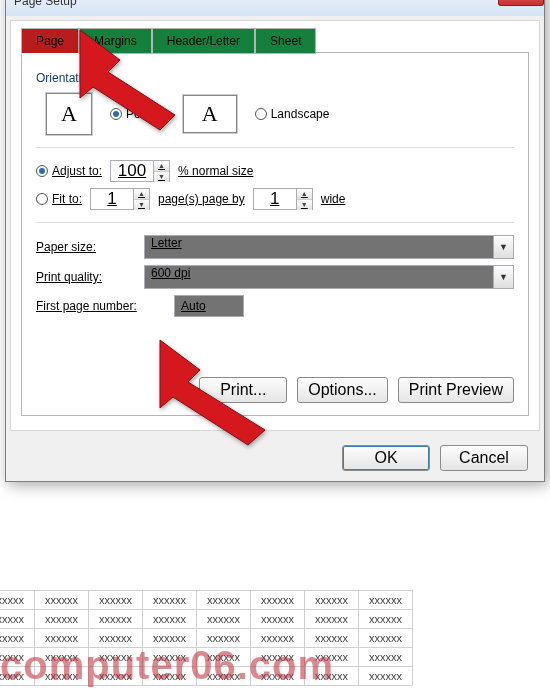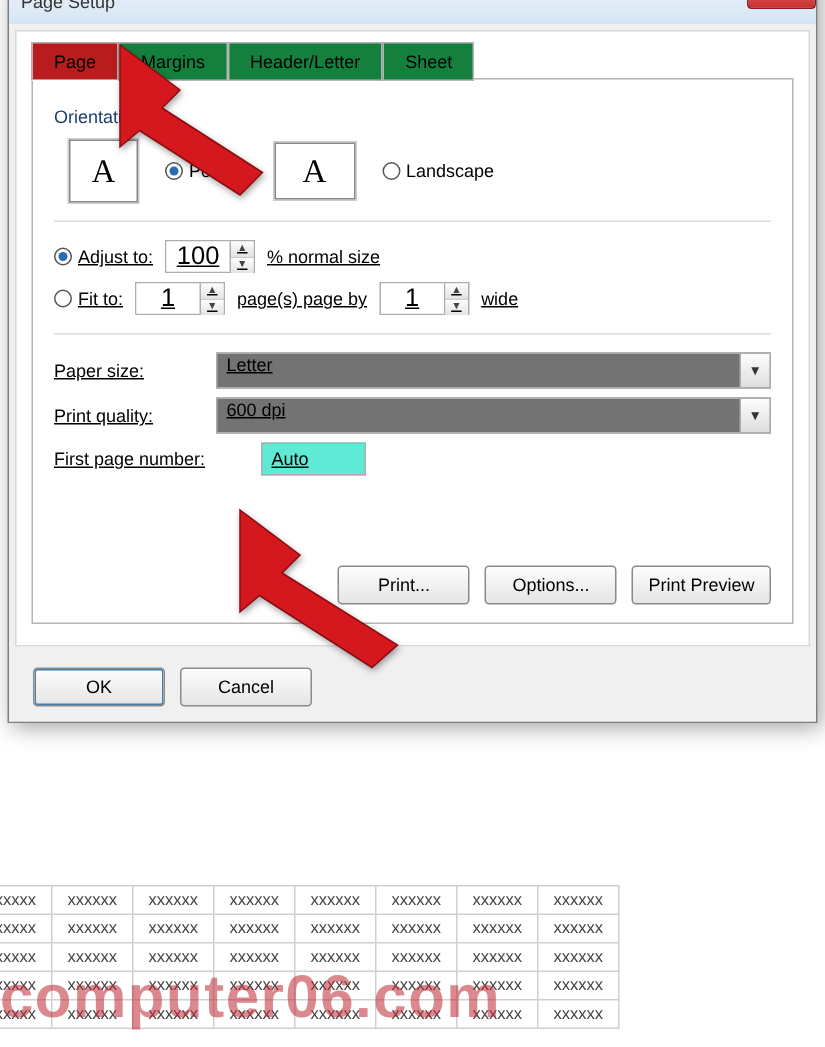--- a/index.html
+++ b/index.html
@@ -154,38 +154,38 @@
     position: relative;
   }
   .dropdown .dd-btn {
     position: absolute; right: 0; top: 0; bottom: 0; width: 20px;
     background: linear-gradient(#fdfdfd,#dedede);
     border-left: 1px solid #abadb3;
     display: flex; align-items: center; justify-content: center;
     font-size: 9px; color: #333;
   }
   .textinput {
-    height: 22px; border: 1px solid #abadb3; padding: 0 6px; background: #5eead4;
+    height: 22px; border: 1px solid #abadb3; padding: 0 6px; background: #737373;
     display: inline-flex; align-items: center; min-width: 70px; text-align: right;
   }
   .button-row {
     display: flex; justify-content: flex-end; gap: 10px; margin-top: 60px;
   }
   .btn {
     min-width: 88px; height: 26px;
     background: linear-gradient(#fdfdfd,#e5e5e5);
     border: 1px solid #8a8a8a;
     border-radius: 3px;
-    font-size: 12px;
+    font-size: 16px;
     cursor: pointer;
     padding: 0 10px;
     display: inline-flex; align-items: center; justify-content: center;
   }
   .footer-buttons {
-    display: flex; gap: 10px;
+    display: flex; justify-content: flex-end; gap: 10px;
     padding: 10px 16px;
     background: #f0f0f0;
   }
   .btn.primary { box-shadow: 0 0 0 1px #3c7fb1 inset; }
   
   .arrow {
     position: absolute;
     z-index: 50;
   }
   .arrow svg { filter: drop-shadow(1px 2px 2px rgba(0,0,0,0.35)); }

